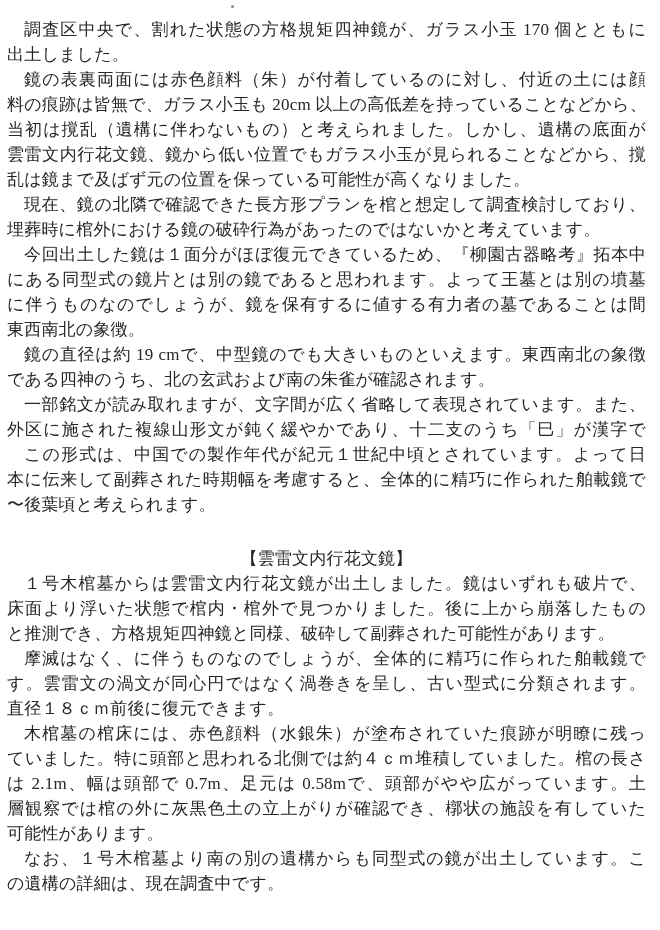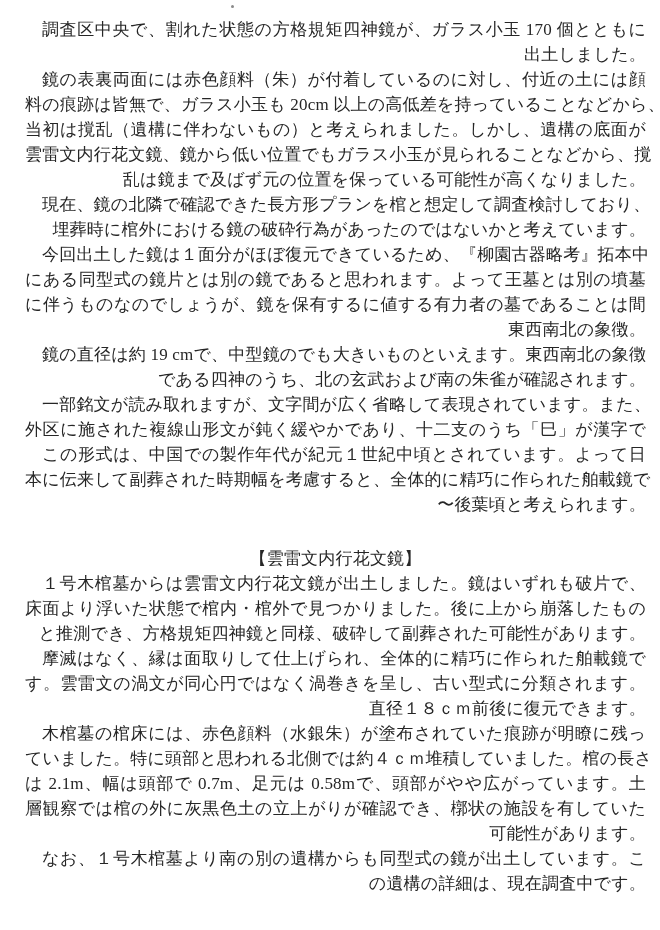--- a/index.html
+++ b/index.html
@@ -10,32 +10,31 @@
     width: 660px;
     height: 930px;
     background: #ffffff;
     overflow: hidden;
   }
   .page {
     position: relative;
     box-sizing: border-box;
     width: 660px;
     height: 930px;
-    padding: 17px 14px 0 25px;
+    padding: 17px 14px 0 7px;
     font-family: "Liberation Serif", "DejaVu Serif", serif;
     font-size: 17px;
     line-height: 25px;
     color: #262626;
     background: #ffffff;
   }
   .line {
     height: 25px;
     white-space: nowrap;
     letter-spacing: 0.2px;
-    text-align: right;
   }
   .line.indent {
     text-indent: 1em;
   }
   .line.fill {
     text-align: justify;
     text-align-last: justify;
     text-justify: inter-character;
   }
   .heading {
@@ -81,21 +80,21 @@
         <div class="line fill">外区に施された複線山形文が鈍く緩やかであり、十二支のうち「巳」が漢字で</div>
         <div class="line indent fill">この形式は、中国での製作年代が紀元１世紀中頃とされています。よって日</div>
         <div class="line fill">本に伝来して副葬された時期幅を考慮すると、全体的に精巧に作られた舶載鏡で</div>
         <div class="line">〜後葉頃と考えられます。</div>
       </div>
       <div class="section">
         <div class="heading">【雲雷文内行花文鏡】</div>
         <div class="line indent fill">１号木棺墓からは雲雷文内行花文鏡が出土しました。鏡はいずれも破片で、</div>
         <div class="line fill">床面より浮いた状態で棺内・棺外で見つかりました。後に上から崩落したもの</div>
         <div class="line">と推測でき、方格規矩四神鏡と同様、破砕して副葬された可能性があります。</div>
-        <div class="line indent fill">摩滅はなく、縁は面取りして仕上げられ、全体的に精巧に作られた舶載鏡で</div>
+        <div class="line indent fill">摩滅はなく、に伴うものなのでしょうが、全体的に精巧に作られた舶載鏡で</div>
         <div class="line fill">す。雲雷文の渦文が同心円ではなく渦巻きを呈し、古い型式に分類されます。</div>
         <div class="line">直径１８ｃｍ前後に復元できます。</div>
         <div class="line indent fill">木棺墓の棺床には、赤色顔料（水銀朱）が塗布されていた痕跡が明瞭に残っ</div>
         <div class="line fill">ていました。特に頭部と思われる北側では約４ｃｍ堆積していました。棺の長さ</div>
         <div class="line fill">は 2.1m、幅は頭部で 0.7m、足元は 0.58mで、頭部がやや広がっています。土</div>
         <div class="line fill">層観察では棺の外に灰黒色土の立上がりが確認でき、槨状の施設を有していた</div>
         <div class="line">可能性があります。</div>
         <div class="line indent fill">なお、１号木棺墓より南の別の遺構からも同型式の鏡が出土しています。こ</div>
         <div class="line">の遺構の詳細は、現在調査中です。</div>
       </div>

